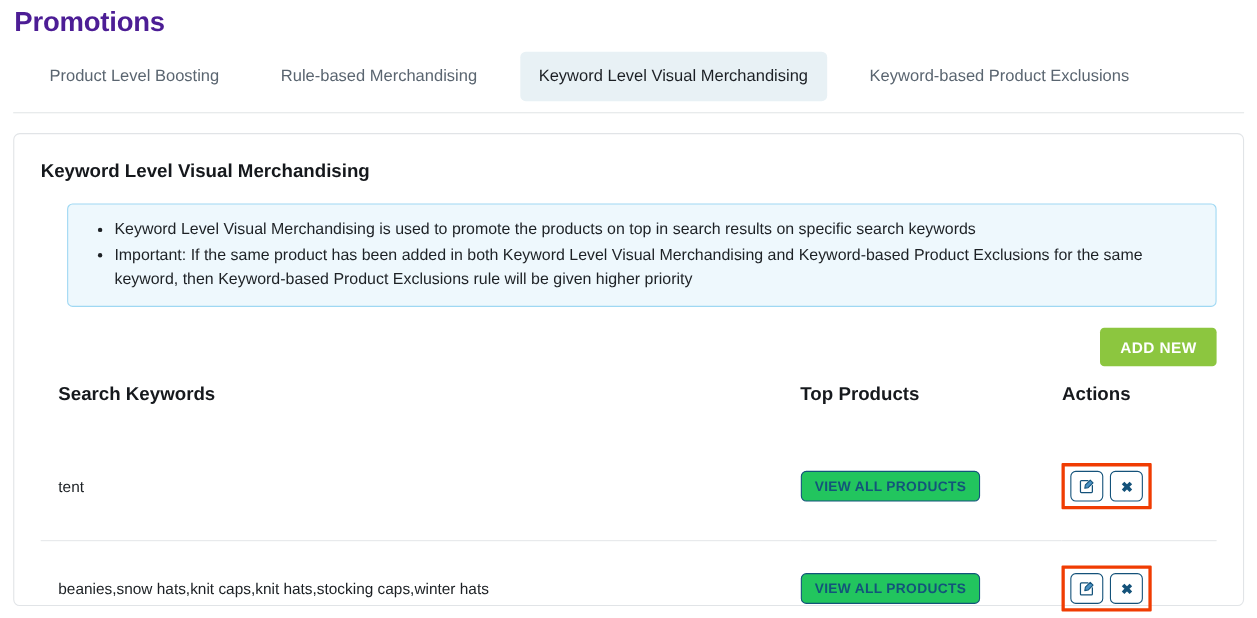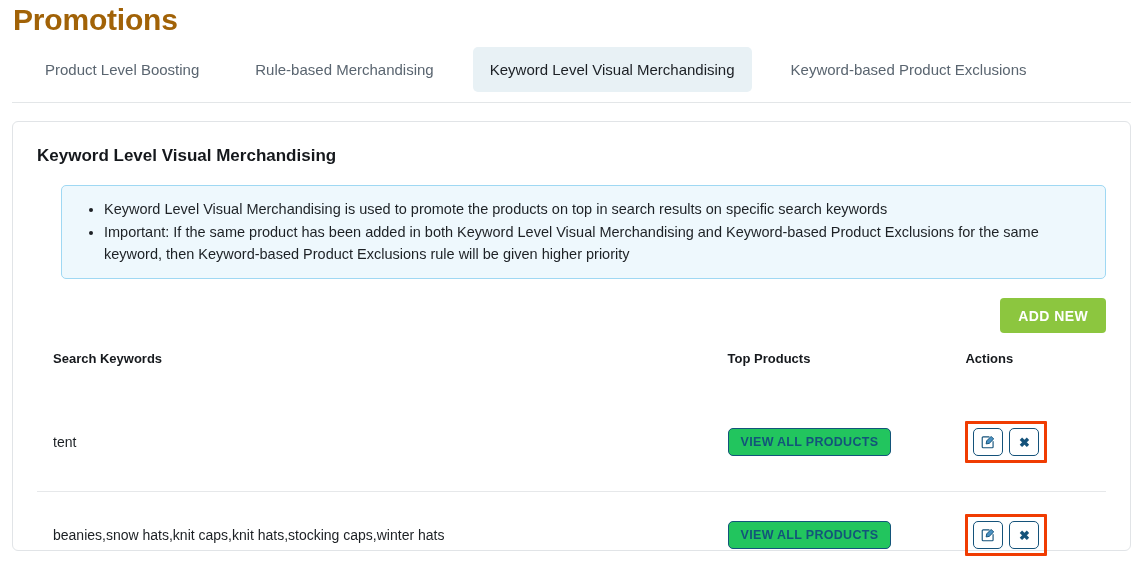--- a/index.html
+++ b/index.html
@@ -13,24 +13,24 @@
     width: 1143px;
     height: 562px;
     overflow: hidden;
     font-family: "Liberation Sans", sans-serif;
     color: #16181b;
     -webkit-font-smoothing: antialiased;
   }
 
   
   .page-title {
-    font-size: 30px;
+    font-size: 25px;
     font-weight: bold;
     letter-spacing: -0.2px;
-    color: #a16207;
+    color: #4c1d95;
     margin: 5px 0 0 13px;
     line-height: 30px;
   }
 
   
   .tabs-bar {
     position: relative;
     margin-top: 12px;
     padding-left: 28px;
     height: 56px;
@@ -126,21 +126,21 @@
 
   
   .tbl {
     width: 100%;
     border-collapse: collapse;
     margin-top: 16px;
     table-layout: fixed;
   }
   .tbl th {
     text-align: left;
-    font-size: 13px;
+    font-size: 17px;
     font-weight: bold;
     color: #16191d;
     padding: 0 0 14px 0;
     vertical-align: top;
     line-height: 20px;
   }
   .tbl td {
     font-size: 14px;
     color: #1b1f23;
     padding: 22px 0 21px 0;

